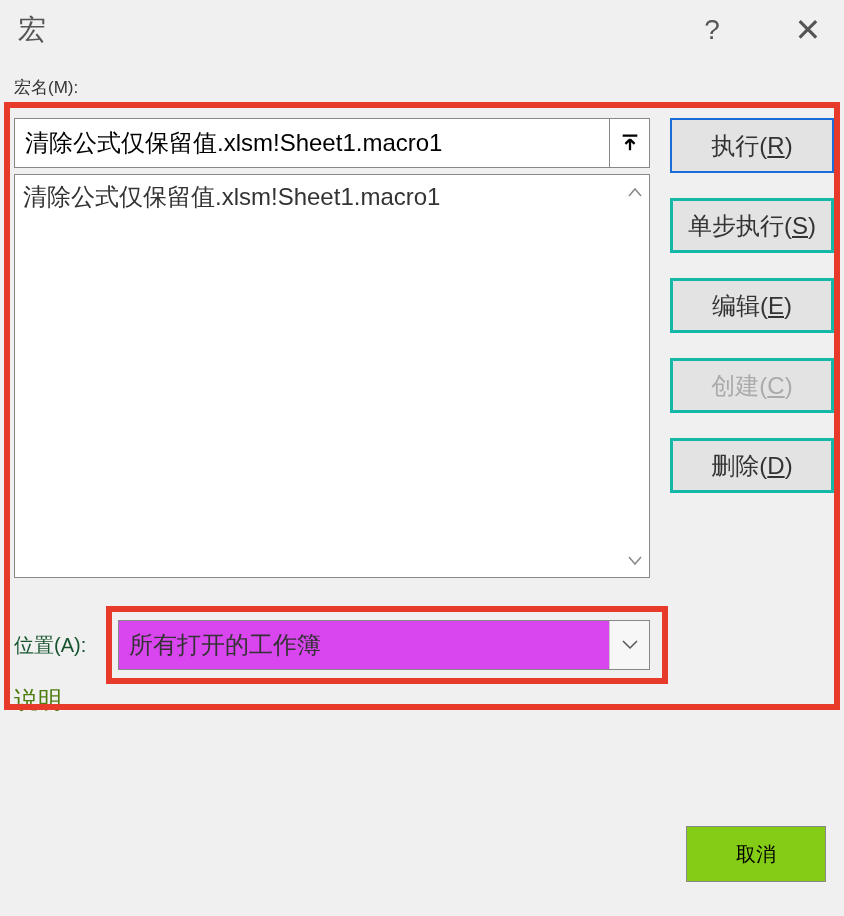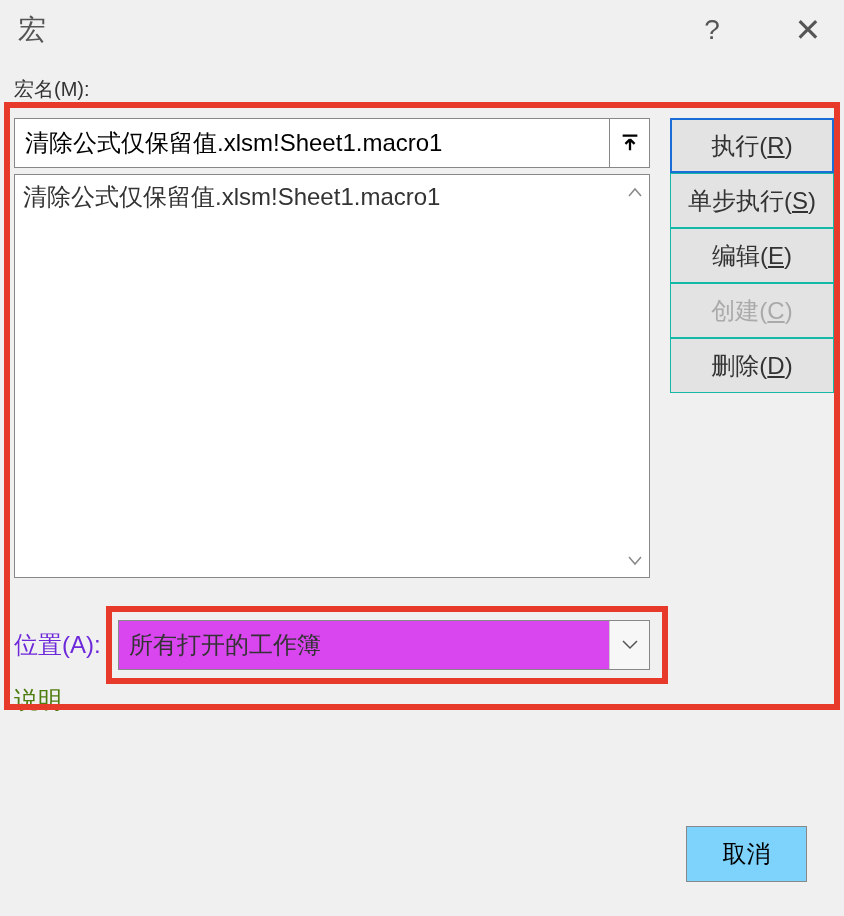--- a/index.html
+++ b/index.html
@@ -41,21 +41,21 @@
     cursor: default;
   }
   .titlebar .close-icon {
     font-size: 32px;
     font-weight: 300;
   }
   .label-macro-name {
     position: absolute;
     top: 76px;
     left: 14px;
-    font-size: 20px;
+    font-size: 17px;
     color: #333;
   }
   .red-box-main {
     position: absolute;
     top: 102px;
     left: 4px;
     width: 836px;
     height: 608px;
     border: 6px solid #e83a2a;
     pointer-events: none;
@@ -135,24 +135,25 @@
   .macro-list-scroll .arrow {
     font-size: 18px;
   }
   .buttons-col {
     position: absolute;
     top: 6px;
     left: 656px;
     width: 164px;
     display: flex;
     flex-direction: column;
+    gap: 25px;
   }
   .btn {
     height: 55px;
-    border: 1px solid #14b8a6;
+    border: 3px solid #14b8a6;
     background: #e3e3e3;
     font-size: 24px;
     color: #333;
     display: flex;
     align-items: center;
     justify-content: center;
     cursor: default;
     font-family: inherit;
   }
   .btn.primary {
@@ -168,22 +169,22 @@
   }
   .location-row {
     position: absolute;
     top: 508px;
     left: 0;
     display: flex;
     align-items: center;
     width: 636px;
   }
   .location-label {
-    font-size: 24px;
-    color: #6d28d9;
+    font-size: 20px;
+    color: #14532d;
     width: 104px;
   }
   .location-select {
     flex: 1;
     height: 50px;
     border: 1px solid #888;
     background: #d946ef;
     display: flex;
     align-items: center;
   }
@@ -205,25 +206,25 @@
     position: absolute;
     top: 572px;
     left: 0;
     font-size: 24px;
     color: #4d7c0f;
   }
   .cancel-btn {
     position: absolute;
     top: 826px;
     left: 686px;
-    width: 121px;
+    width: 140px;
     height: 56px;
     border: 1px solid #888;
-    background: #7dd3fc;
-    font-size: 24px;
+    background: #84cc16;
+    font-size: 20px;
     display: flex;
     align-items: center;
     justify-content: center;
     font-family: inherit;
   }
 </style>
 </head>
 <body>
 
 <div class="titlebar">

